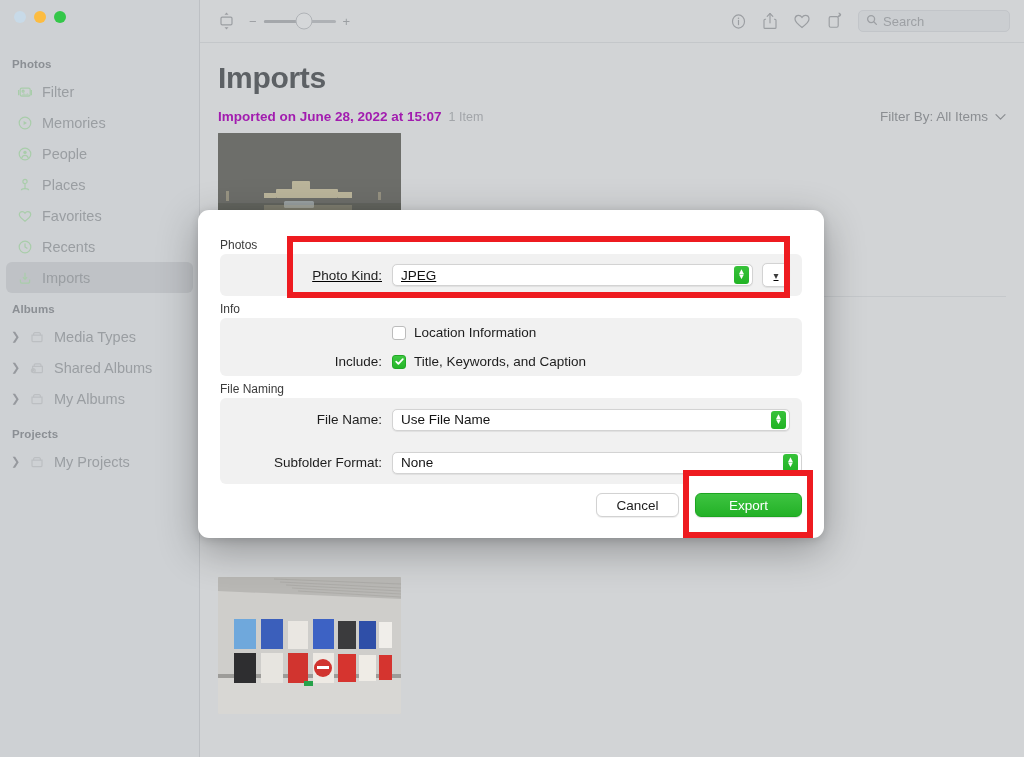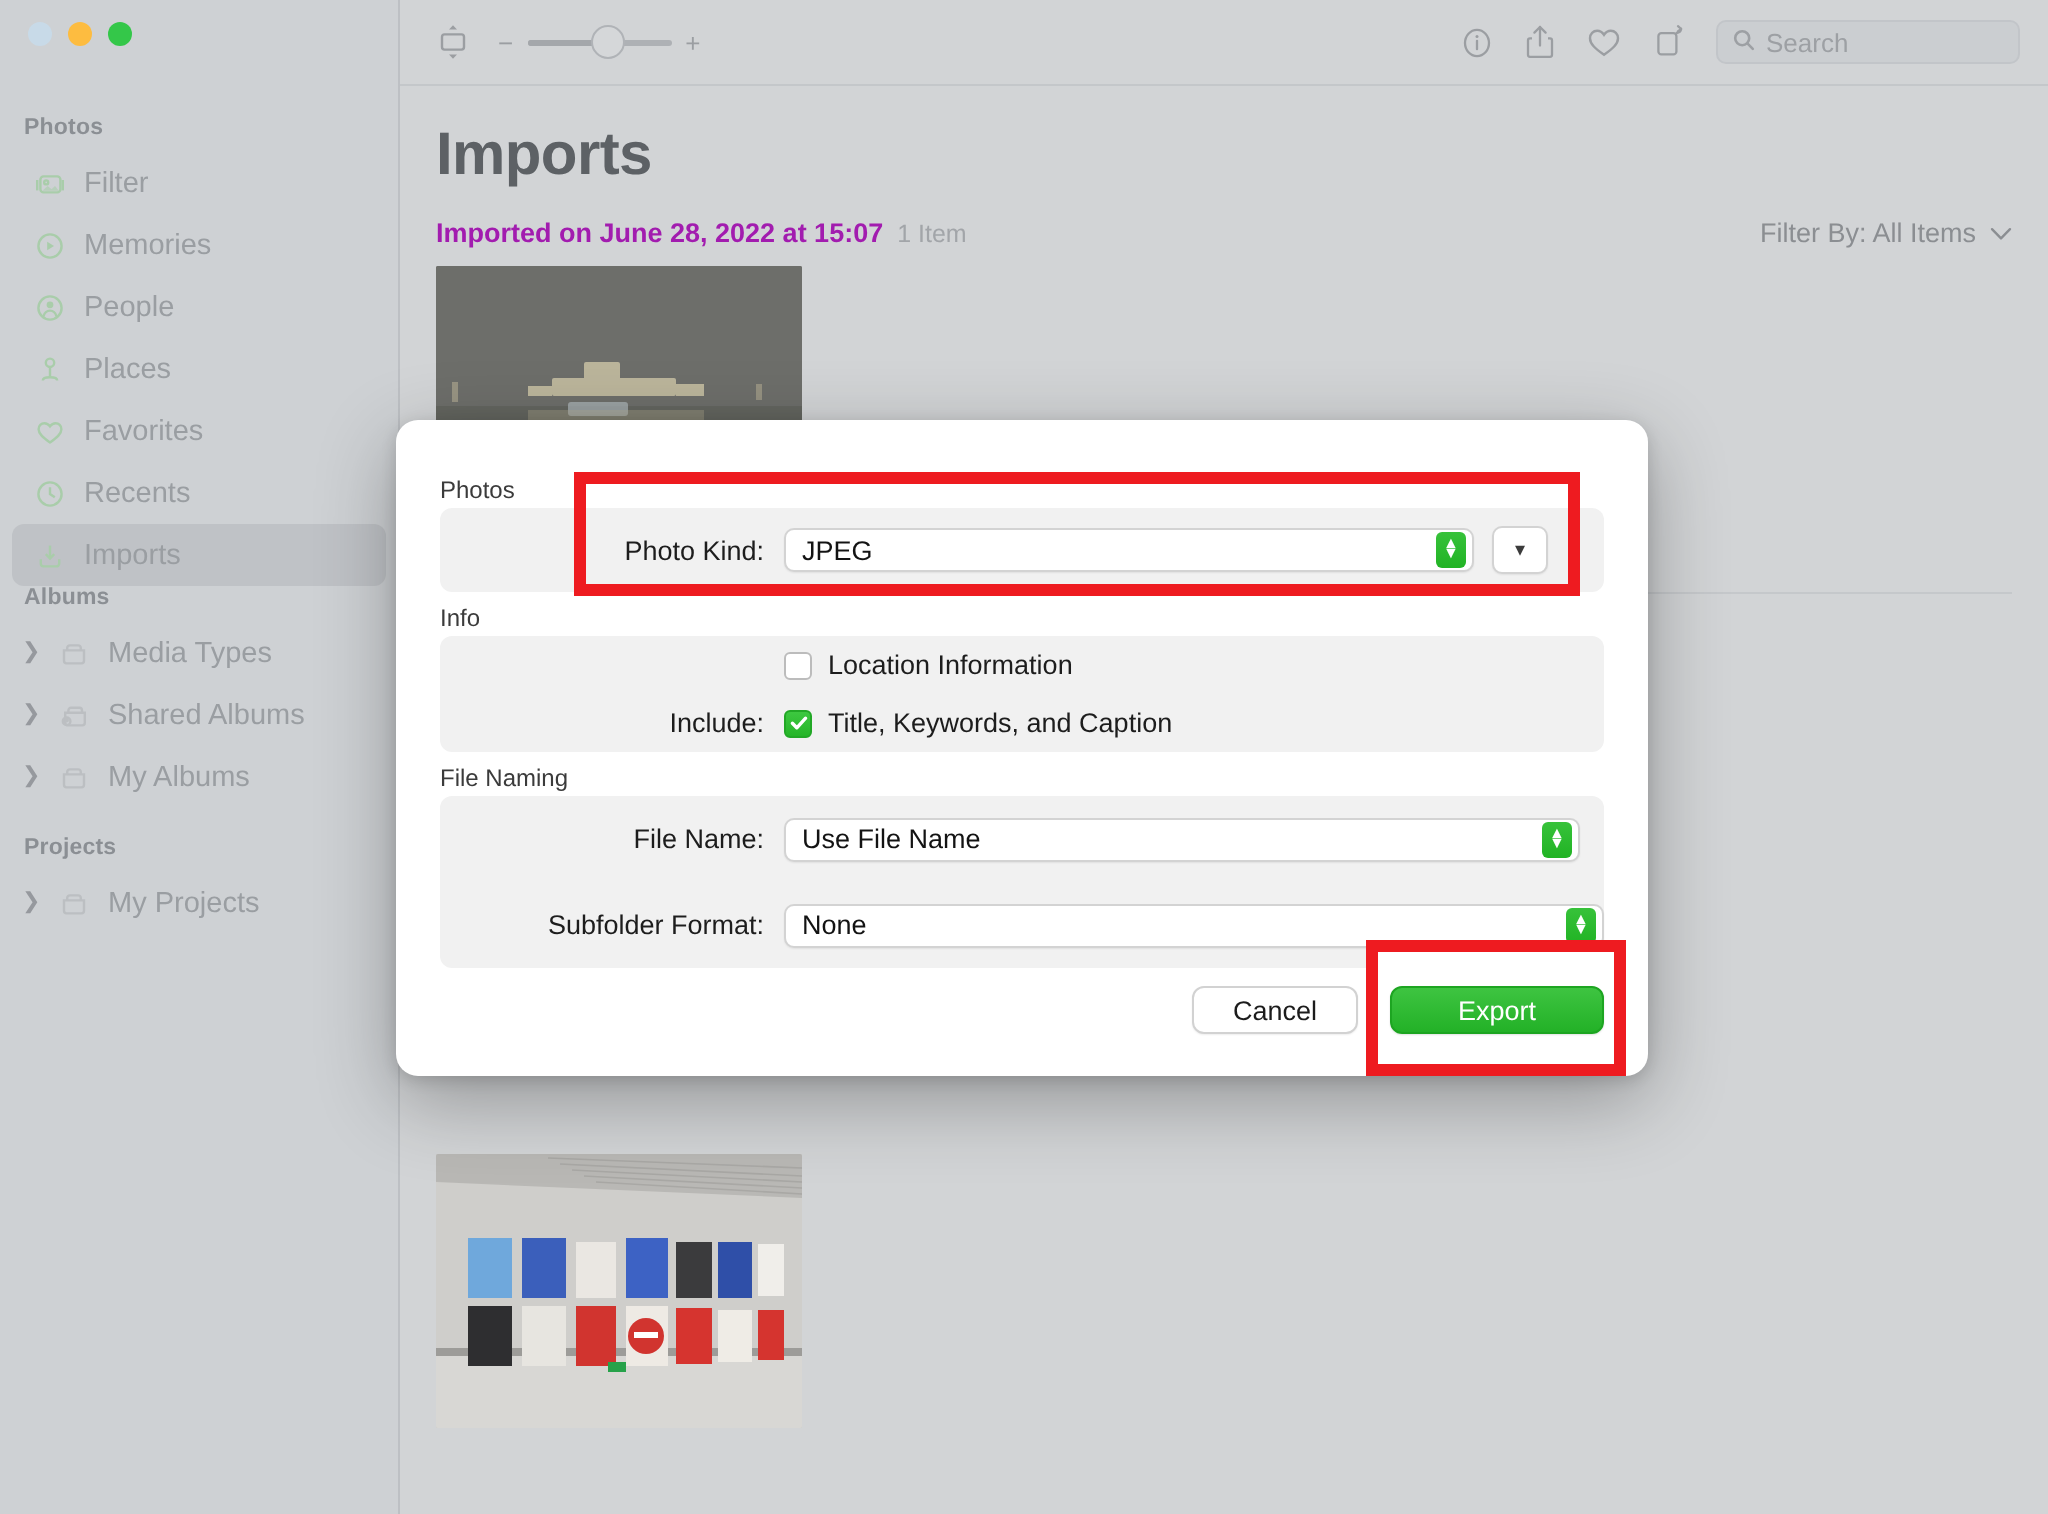--- a/index.html
+++ b/index.html
@@ -464,21 +464,21 @@
         <span class="sicon">
           <svg width="16" height="16" viewBox="0 0 16 16" fill="none" stroke="currentColor" stroke-width="1.2">
             <path d="M3.4 9.6v2.2a1.4 1.4 0 001.4 1.4h6.4a1.4 1.4 0 001.4-1.4V9.6"></path>
             <path d="M8 2.8v6.3"></path>
             <path d="M5.9 7.1L8 9.3l2.1-2.2"></path>
           </svg>
         </span>
         <span class="slabel">Imports</span>
       </div>
 
-      <div class="side-head" style="padding-top:0;">Albums</div>
+      <div class="side-head" style="padding-top:10px;">Albums</div>
 
       <div class="side-item nested">
         <span class="disclosure">❯</span>
         <span class="sicon">
           <svg width="16" height="16" viewBox="0 0 16 16" fill="none" stroke="currentColor" stroke-width="1.2">
             <path d="M3 6.2h10v5.2a1.3 1.3 0 01-1.3 1.3H4.3A1.3 1.3 0 013 11.4z"></path>
             <path d="M4.6 6.2V5a1.3 1.3 0 011.3-1.3h4.2A1.3 1.3 0 0111.4 5v1.2"></path>
           </svg>
         </span>
         <span class="slabel">Media Types</span>
@@ -675,21 +675,21 @@
         </div>
       </div>
     </div>
 
   </div>
 
   <div id="dialog">
 
     <div class="dlg-section-label" style="top:28px;">Photos</div>
     <div class="dlg-group" style="top:44px; height:42px;">
-      <div class="dlg-row" style="height:42px; padding-right:28px;">
+      <div class="dlg-row" style="height:42px; padding-right:12px;text-decoration:underline;">
         <div class="dlg-row-label">Photo Kind:</div>
         <div class="popup" style="flex:1 1 auto;">
           <span>JPEG</span>
           <span class="stepper">
             <span style="font-size:8px;">▲</span>
               <span style="font-size:8px;">▼</span>
           </span>
         </div>
         <div class="aux-chevron">▾</div>
       </div>

